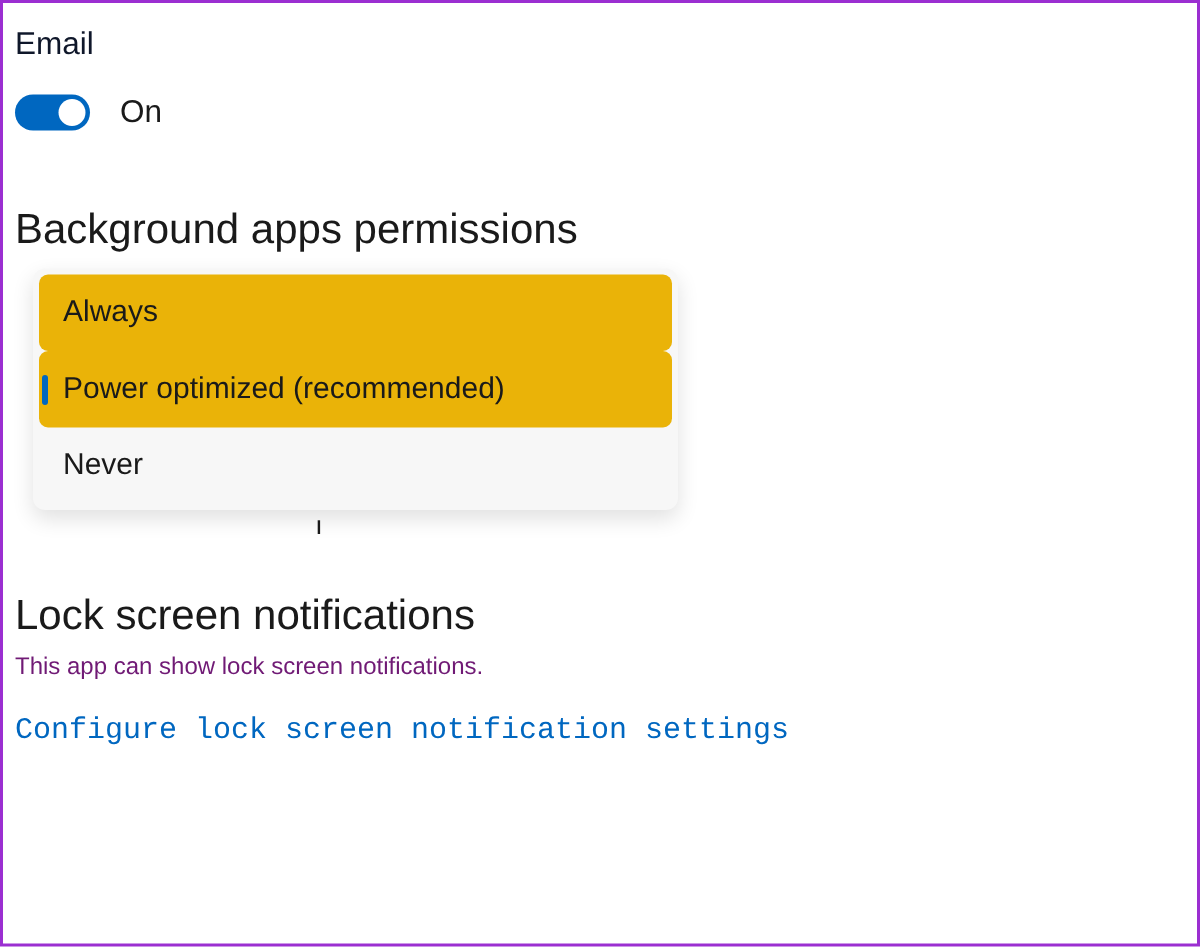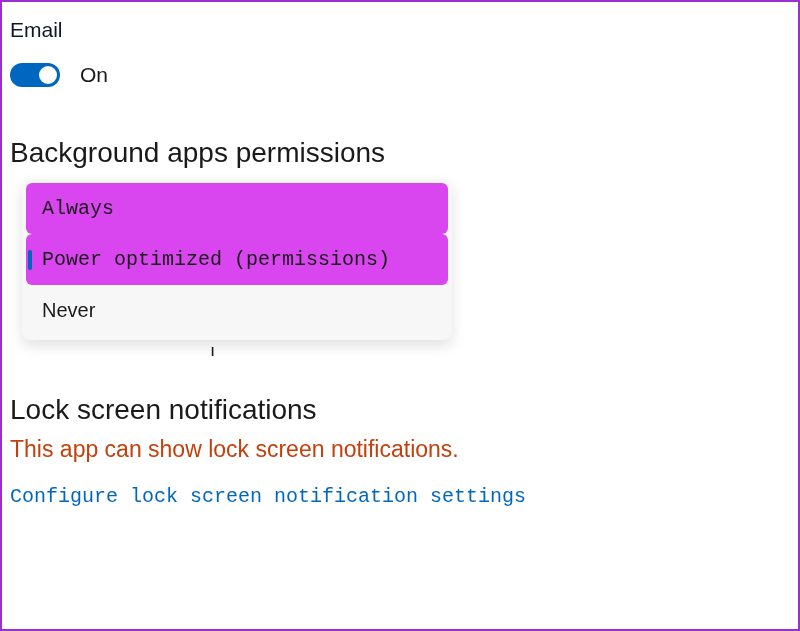--- a/index.html
+++ b/index.html
@@ -67,22 +67,21 @@
     }
     .dropdown-option {
       padding: 14px 16px;
       font-size: 20px;
       color: #1a1a1a;
       border-radius: 6px;
       cursor: pointer;
       position: relative;
     }
     .dropdown-option.hover {
-      background: #d946ef;
-      font-family: Liberation Mono, monospace;
+      background: #eab308;
     }
     .dropdown-option.selected::before {
       content: "";
       position: absolute;
       left: 2px;
       top: 50%;
       transform: translateY(-50%);
       width: 4px;
       height: 20px;
       background: #0067c0;
@@ -93,22 +92,22 @@
       margin-top: 4px;
       font-size: 20px;
       color: #1a1a1a;
       height: 12px;
       overflow: hidden;
     }
     .lock-section {
       margin-top: 38px;
     }
     .lock-desc {
-      font-size: 23px;
-      color: #c2410c;
+      font-size: 16px;
+      color: #701a75;
       margin-top: 8px;
       margin-bottom: 22px;
     }
     .link {
       font-size: 20px;
       color: #0067c0;
       cursor: pointer;
       font-family: Liberation Mono, monospace;
     }
   </style>
@@ -120,21 +119,21 @@
   <div class="toggle">
     <div class="toggle-knob"></div>
   </div>
   <div class="toggle-label">On</div>
 </div>
 
 <div class="heading">Background apps permissions</div>
 
 <div class="dropdown-menu">
   <div class="dropdown-option hover">Always</div>
-  <div class="dropdown-option hover selected">Power optimized (permissions)</div>
+  <div class="dropdown-option hover selected">Power optimized (recommended)</div>
   <div class="dropdown-option">Never</div>
 </div>
 <div class="behind-text">|</div>
 
 <div class="lock-section">
   <div class="heading">Lock screen notifications</div>
   <div class="lock-desc">This app can show lock screen notifications.</div>
   <div class="link">Configure lock screen notification settings</div>
 </div>
 

